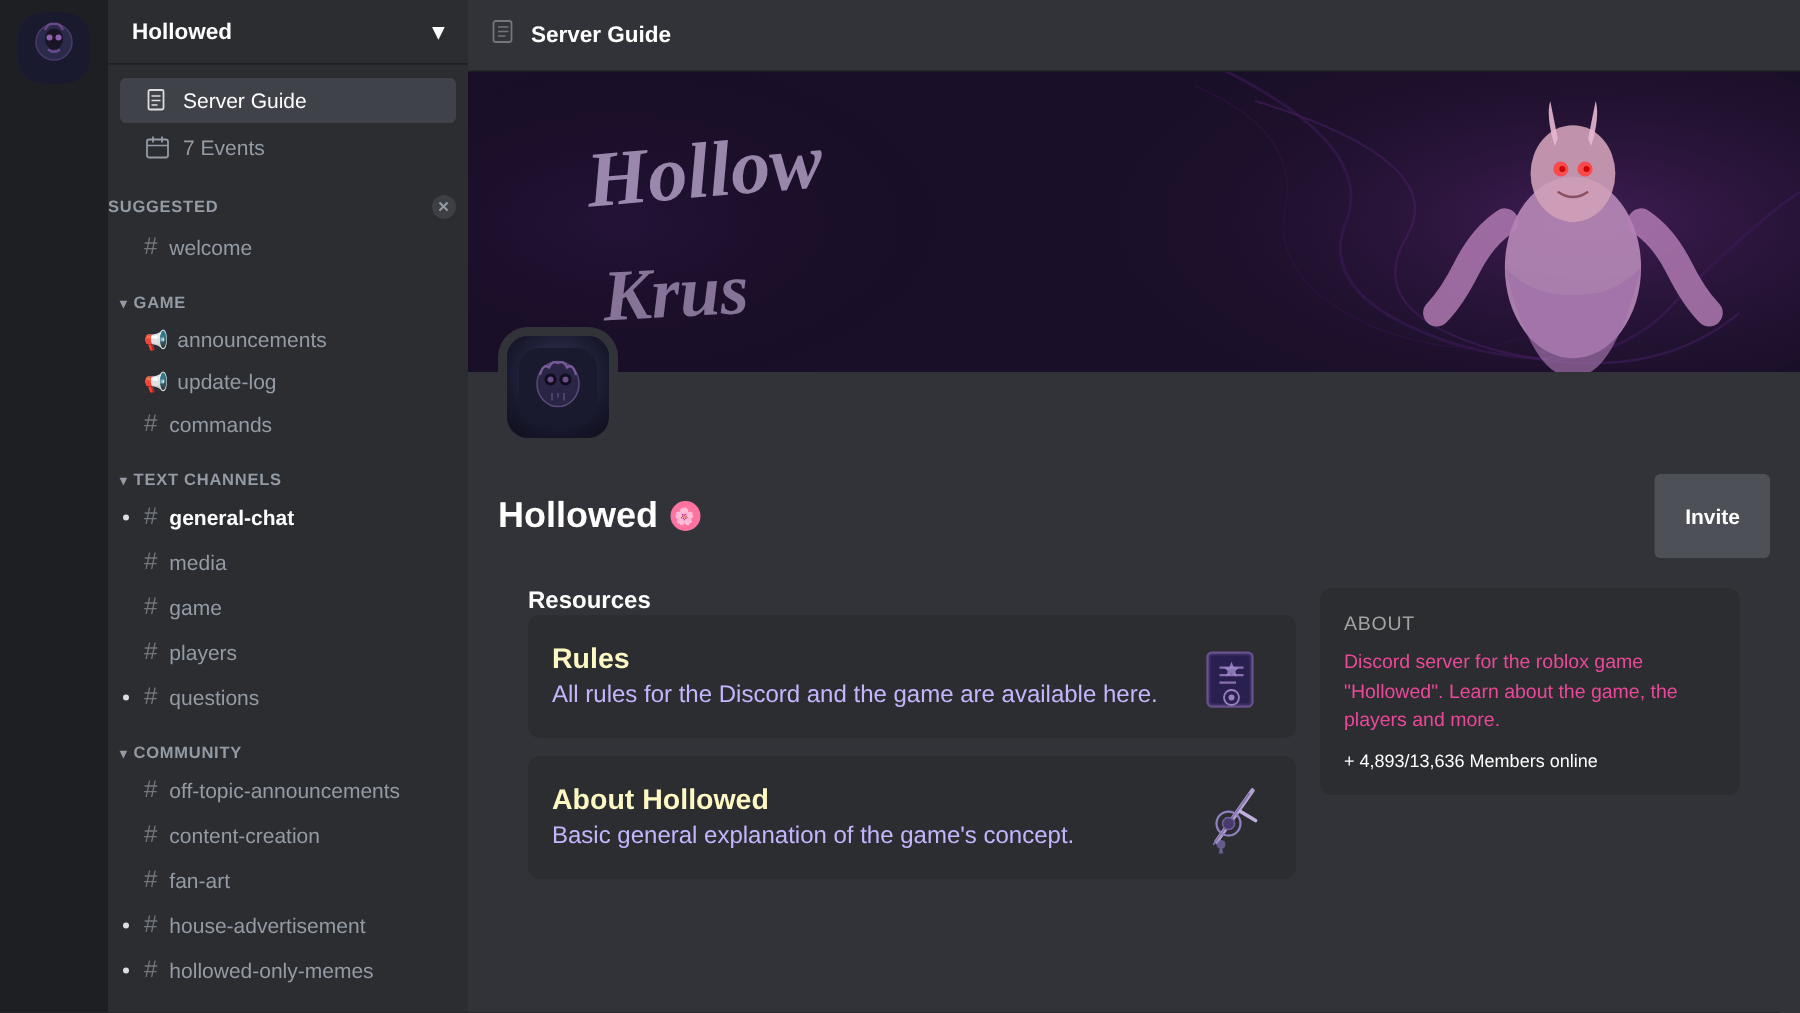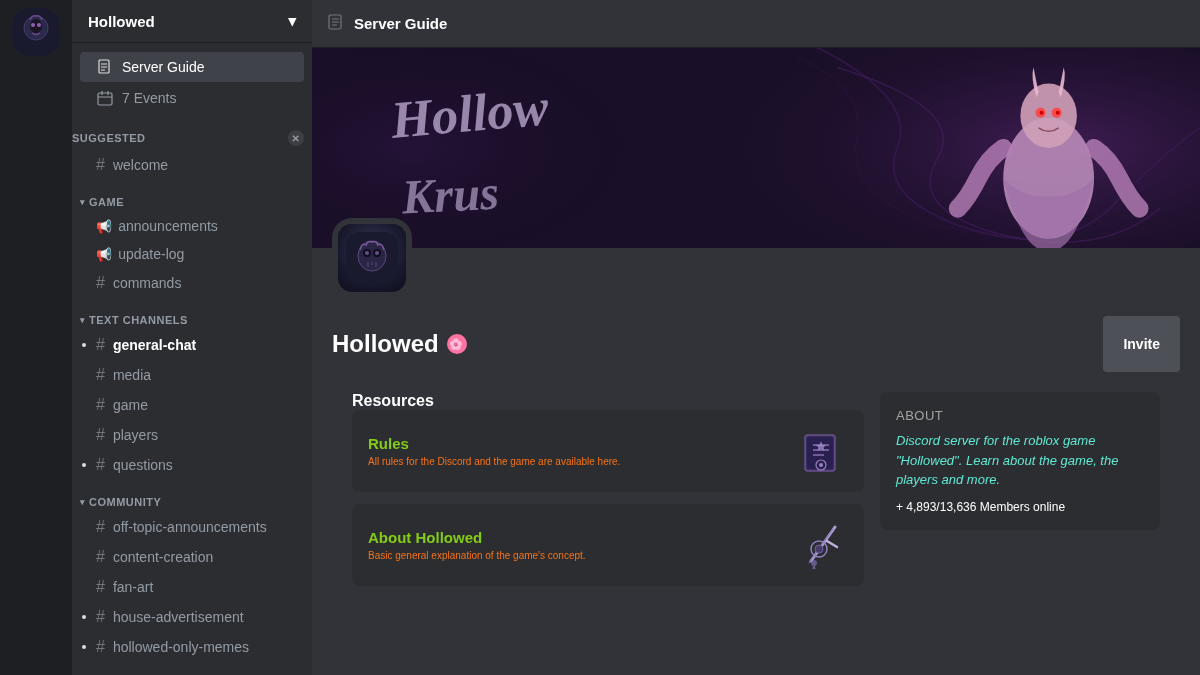--- a/index.html
+++ b/index.html
@@ -272,28 +272,28 @@
       background: #2b2d31;
       border-radius: 8px;
       padding: 16px;
       margin-bottom: 12px;
       display: flex;
       align-items: center;
       justify-content: space-between;
       cursor: pointer;
     }
     .resource-card-text h3 {
-      font-size: 15px;
+      font-size: 19px;
       font-weight: 600;
-      color: #84cc16;
+      color: #fef9c3;
       margin-bottom: 4px;
     }
     .resource-card-text p {
-      font-size: 10px;
-      color: #f97316;
+      font-size: 16px;
+      color: #c4b5fd;
     }
     .resource-card-icon {
       width: 50px;
       height: 50px;
       display: flex;
       align-items: center;
       justify-content: center;
       flex-shrink: 0;
     }
 
@@ -305,24 +305,23 @@
     .about-card h3 {
       font-size: 13px;
       font-weight: 400;
       text-transform: uppercase;
       color: #a3a3a3;
       margin-bottom: 8px;
       letter-spacing: 0.5px;
     }
     .about-card p {
       font-size: 13px;
-      color: #5eead4;
+      color: #ec4899;
       line-height: 1.5;
       margin-bottom: 10px;
-      font-style: italic;
     }
     .about-card .members {
       font-size: 12px;
       color: #ffffff;
     }
   </style>
 </head>
 <body>
 
 <div class="server-list">

